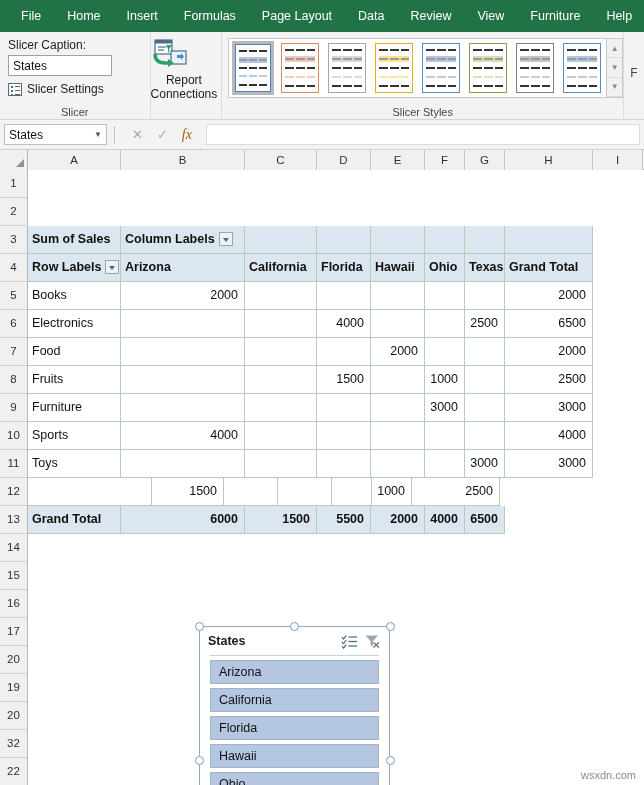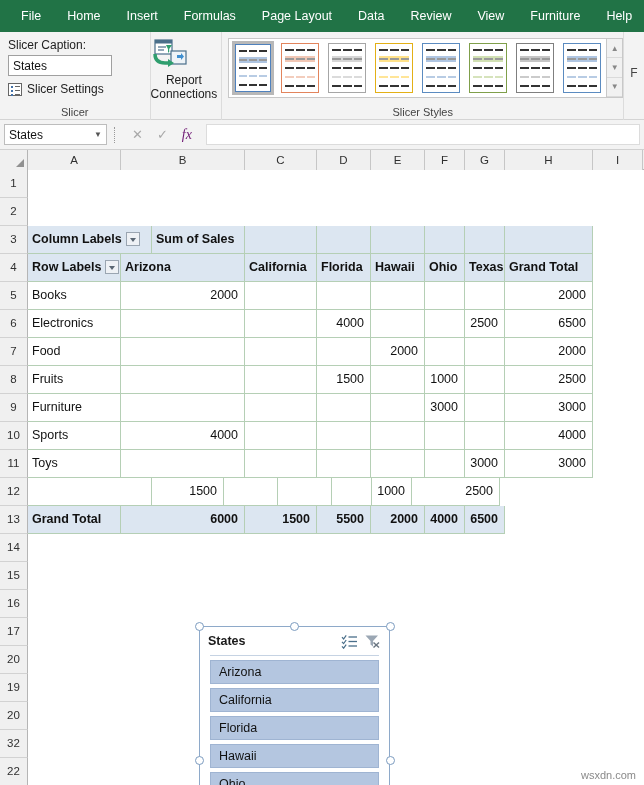--- a/index.html
+++ b/index.html
@@ -185,21 +185,21 @@
     border: 1px solid #bdbdbd;
     display: flex; align-items: center;
     justify-content: space-between;
     padding: 0 4px;
     font-size: 12px; color: #111;
   }
   .nb-caret { font-size: 8px; color: #555; }
   .fb-sep { width: 1px; height: 16px; border-left: 1px dotted #999; margin: 0 7px; }
   .fb-icons { display: flex; align-items: center; gap: 14px; padding: 0 10px; }
   .fb-ico { font-size: 13px; color: #a8a8a8; }
-  .fb-ico.fx { font-style: italic; font-family: "Liberation Serif", serif; color: #701a75; font-size: 14px;}
+  .fb-ico.fx { font-style: italic; font-family: "Liberation Serif", serif; color: #a16207; font-size: 14px;}
   .fb-input {
     flex: 1; height: 21px;
     background: #fff; border: 1px solid #dcdcdc;
     margin-left: 4px;
   }
 
   
   .grid-area { position: relative; background: #fff; }
   .col-headers {
     display: flex; height: 20px;
@@ -679,22 +679,22 @@
           <div class="cell blankrow" style="width: 54px; min-width: 54px;"></div>
           <div class="cell blankrow" style="width: 40px; min-width: 40px;"></div>
           <div class="cell blankrow" style="width: 40px; min-width: 40px;"></div>
           <div class="cell blankrow" style="width: 88px; min-width: 88px;"></div>
           <div class="cell blankrow" style="width: 50px; min-width: 50px;"></div>
         </div>
       </div>
       <div class="grid-row">
         <div class="row-h">3</div>
         <div class="cells">
+          <div class="cell pt hdr" style="width: 93px; min-width: 93px;">Sum of Sales</div>
           <div class="cell pt hdr" style="width: 124px; min-width: 124px;"><span>Column Labels</span><span class="field-btn"></span></div>
-          <div class="cell pt hdr" style="width: 93px; min-width: 93px;">Sum of Sales</div>
           <div class="cell pt hdr" style="width: 72px; min-width: 72px;"></div>
           <div class="cell pt hdr" style="width: 54px; min-width: 54px;"></div>
           <div class="cell pt hdr" style="width: 54px; min-width: 54px;"></div>
           <div class="cell pt hdr" style="width: 40px; min-width: 40px;"></div>
           <div class="cell pt hdr" style="width: 40px; min-width: 40px;"></div>
           <div class="cell pt hdr" style="width: 88px; min-width: 88px;"></div>
           <div class="cell blankrow" style="width: 50px; min-width: 50px;"></div>
         </div>
       </div>
       <div class="grid-row">

